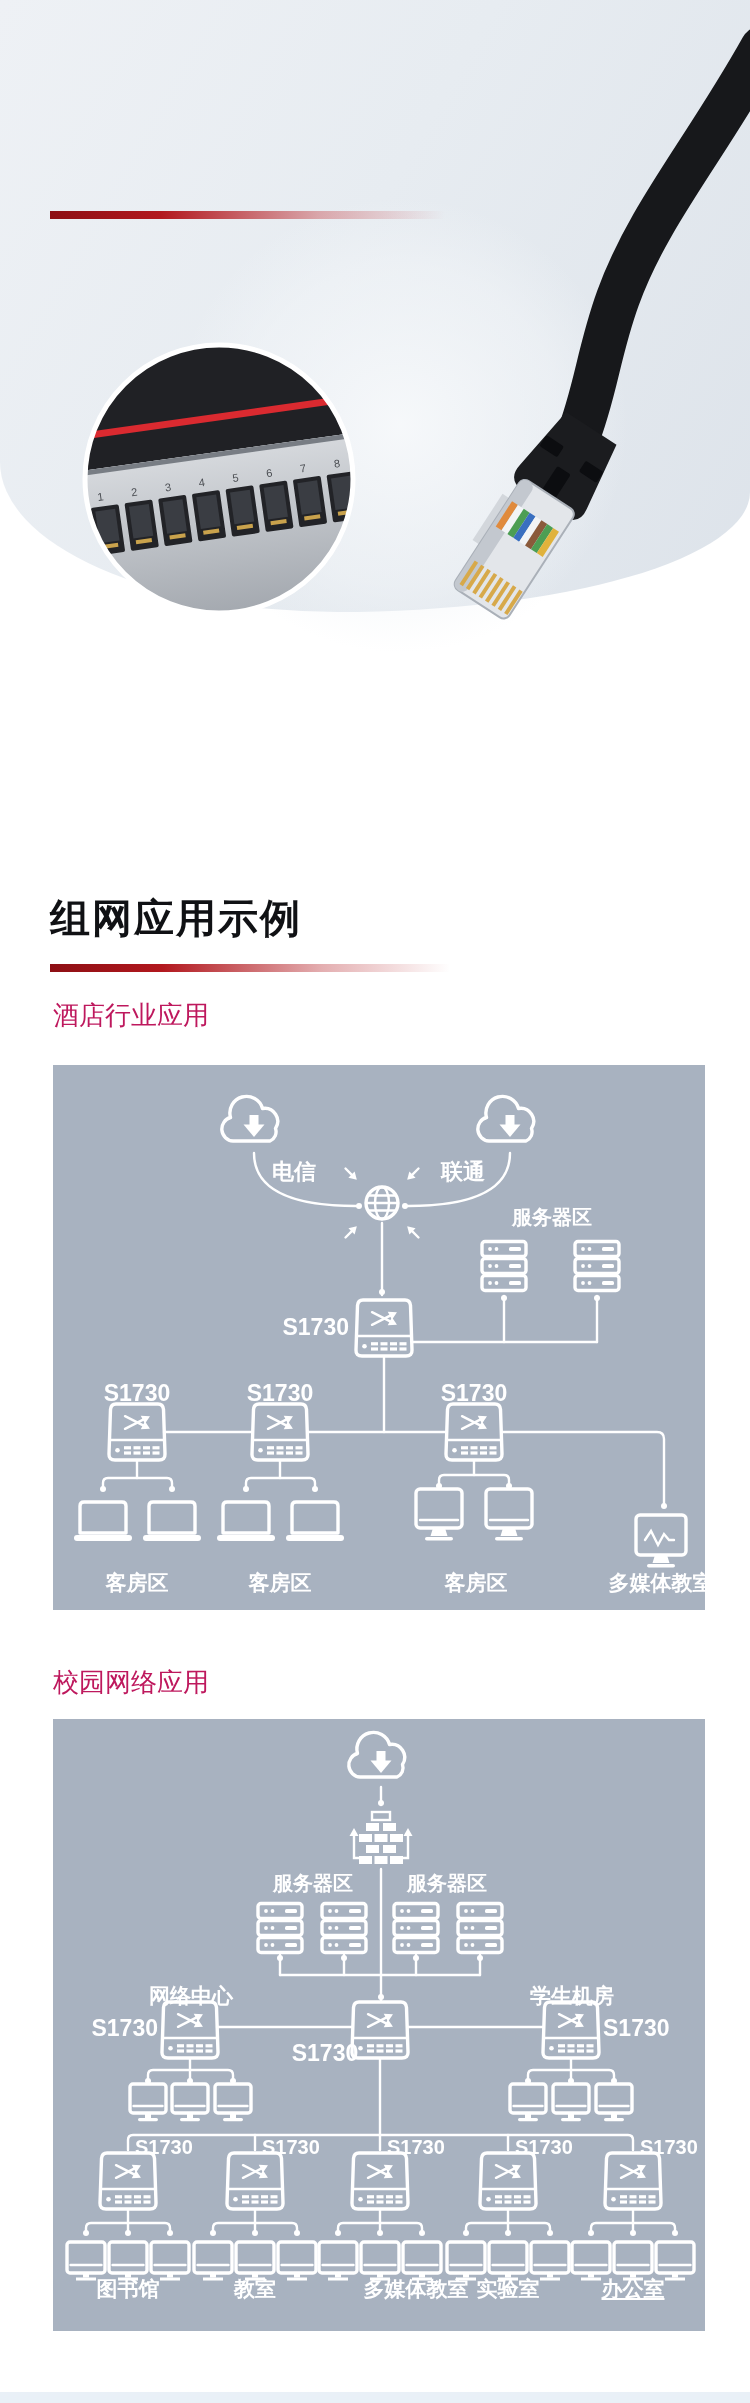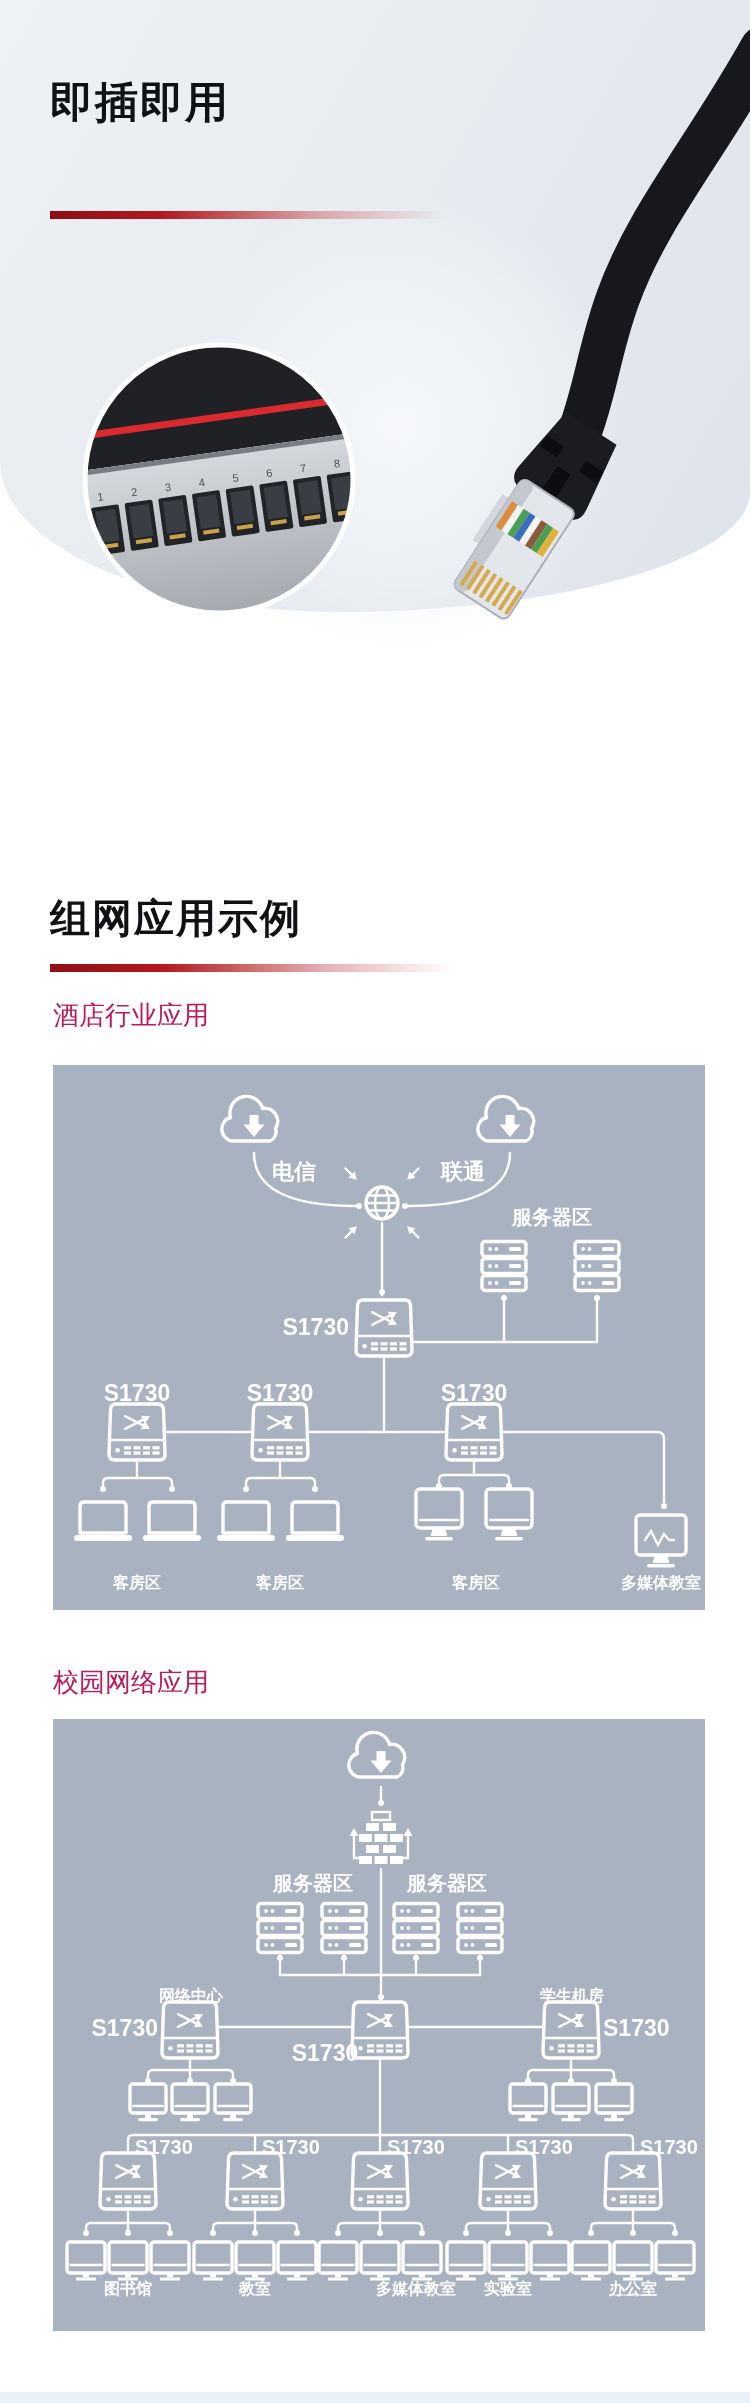--- a/index.html
+++ b/index.html
@@ -19,21 +19,21 @@
   .sec-title{position:absolute;left:50px;top:891px;font-size:40px;font-weight:bold;
              color:#101114;letter-spacing:2px;}
   .sub-title{position:absolute;left:53px;font-size:26px;color:#be185d;}
   
   .panel{position:absolute;left:53px;width:652px;background:#a8b2c0;}
   .panel svg{position:absolute;left:0;top:0;}
   .lbl{position:absolute;color:#fff;font-weight:bold;white-space:nowrap;
        transform:translate(-50%,-50%);}
   .lbl-r{transform:translate(-100%,-50%);}
   .lbl-l{transform:translate(0,-50%);}
-  .fz20{font-size:20px;} .fz21{font-size:16px;} .fz22{font-size:22px;} .fz23{font-size:23px;}
+  .fz20{font-size:20px;} .fz21{font-size:21px;} .fz22{font-size:22px;} .fz23{font-size:23px;}
   
   .st{stroke:#fff;stroke-width:3.4;fill:none;stroke-linejoin:round;stroke-linecap:round;}
   .st2{stroke:#fff;stroke-width:2.4;fill:none;stroke-linecap:round;}
   .ln{stroke:#fff;stroke-width:2.4;fill:none;stroke-linecap:round;stroke-linejoin:round;}
   .f{fill:#fff;stroke:none;}
   .bottom-strip{position:absolute;left:0;top:2392px;width:750px;height:11px;background:#e9f0f7;}
 </style>
 </head>
 <body>
 
@@ -147,21 +147,20 @@
                 <rect x="6" y="528" width="16" height="4" fill="#c9a24c"></rect>
               </g>
           </g>
         </g>
       </g>
       <circle cx="219" cy="479" r="134" fill="none" stroke="#ffffff" stroke-width="5"></circle>
     </g>
   </svg>
 
   <div class="hero-title">
-    <div>即插即用</div>
   </div>
   <div class="red-line" style="left:50px;top:211px;width:395px;"></div>
 
   <div class="sec-title">组网应用示例</div>
   <div class="red-line" style="left:50px;top:964px;width:400px;"></div>
   <div class="sub-title" style="top:998px;">酒店行业应用</div>
 
   <div class="panel" style="top:1065px;height:545px;">
     <svg width="652" height="545" viewBox="0 0 652 545">
       <defs>

